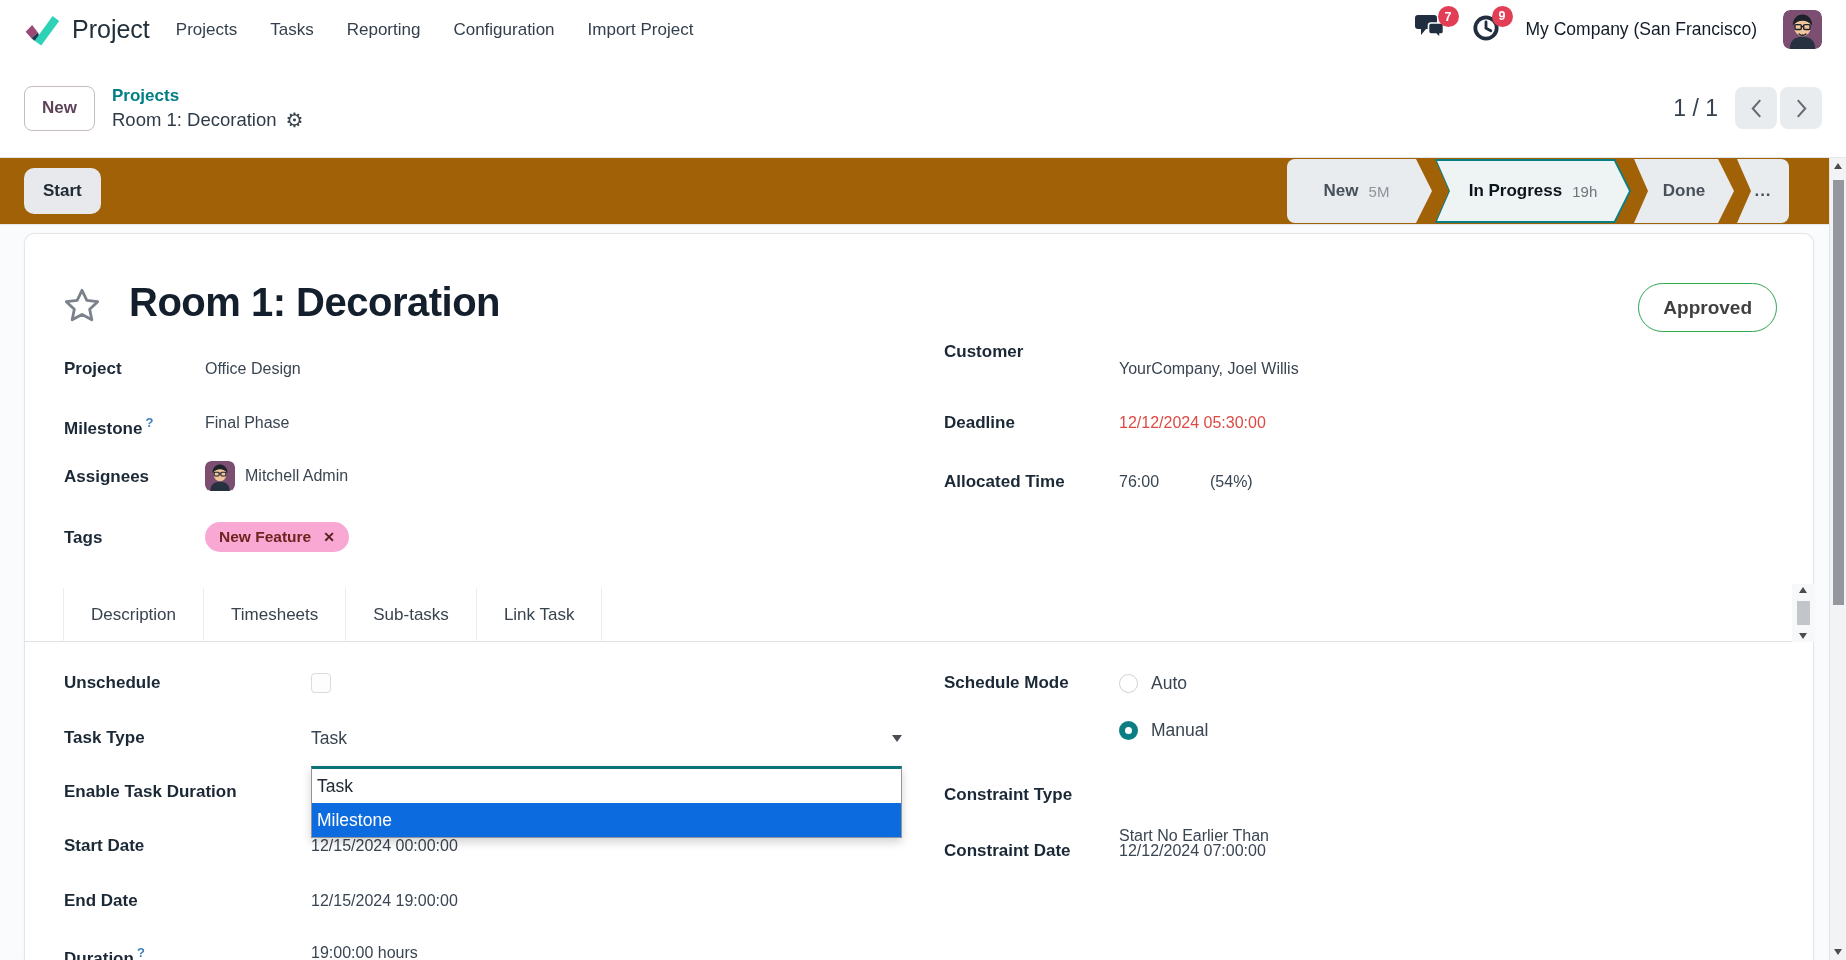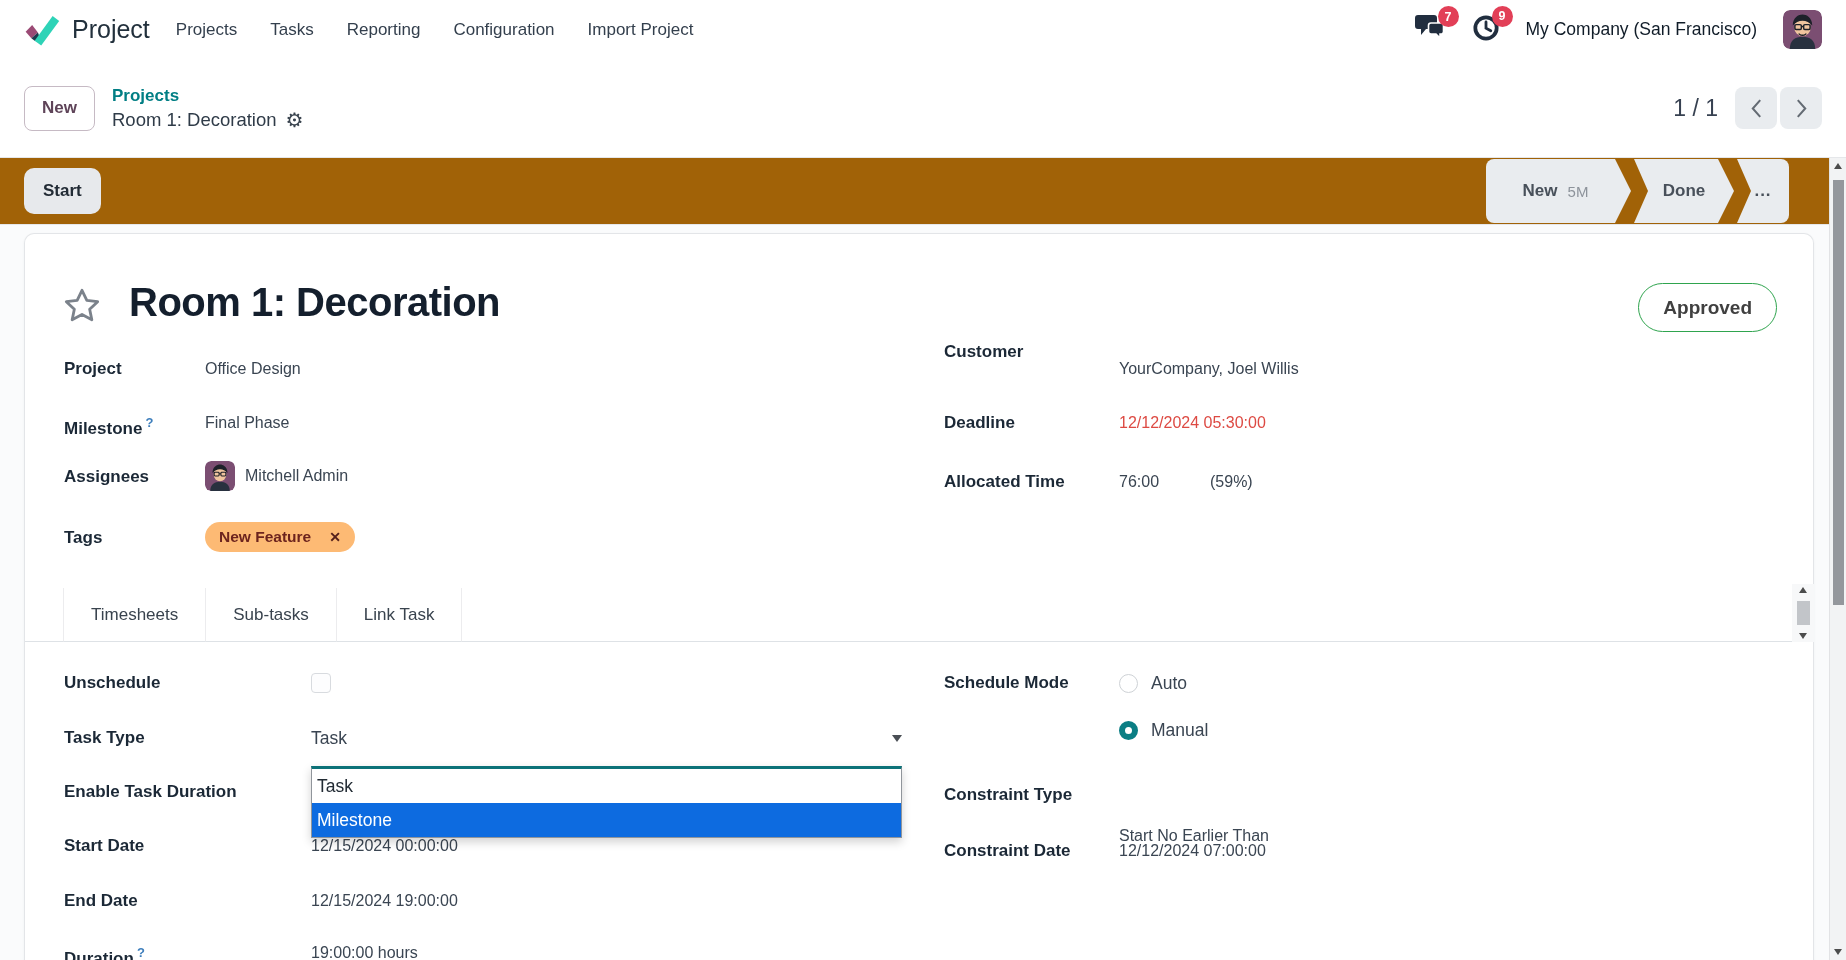--- a/index.html
+++ b/index.html
@@ -61,21 +61,21 @@
     box-shadow:0 1px 3px rgba(40,50,60,0.05);}
   .page-title{position:absolute;left:104px;top:46px;font-size:40px;font-weight:600;color:#141f2d;letter-spacing:-0.5px;}
   .fav-star{position:absolute;left:37px;top:52px;cursor:pointer;}
   .approved{position:absolute;right:36px;top:49px;height:47px;padding:0 24px;border:1px solid #2fa44e;
     border-radius:26px;color:#404040;font-size:19px;font-weight:700;display:flex;align-items:center;background:#fff;}
   .slabel{position:absolute;font-weight:700;color:#1b2836;font-size:17px;line-height:24px;white-space:nowrap;}
   .svalue{position:absolute;color:#3a4552;font-size:16px;line-height:24px;white-space:nowrap;cursor:text;}
   .help-sup{color:#3d7ebc;font-size:13px;font-weight:700;vertical-align:super;margin-left:3px;}
   .red{color:#dd4a43;}
   .assignee-row{display:flex;align-items:center;gap:10px;}
-  .tagpill{display:inline-flex;align-items:center;gap:18px;background:#fdba74;border-radius:999px;
+  .tagpill{display:inline-flex;align-items:center;gap:12px;background:#f9a8d4;border-radius:999px;
     padding:6px 14px;cursor:pointer;text-align:center;}
   .tagpill .tname{color:#6d241e;font-weight:600;font-size:15.5px;}
   .tagpill .tx{color:#55201b;font-size:14px;font-weight:700;cursor:pointer;}
   
   .tabline{position:absolute;left:0;right:0;top:407px;height:1px;background:#dee2e6;}
   .tabs{position:absolute;left:38px;top:354px;height:54px;display:flex;z-index:2;}
   .tab{display:flex;align-items:center;padding:0 27px;font-size:17px;color:#39434e;background:#fff;
     border-left:1px solid #ececee;border-bottom:1px solid #dee2e6;box-sizing:border-box;cursor:pointer;}
   .tab:last-child{border-right:1px solid #ececee;}
   .tab.active{border:1px solid #dee2e6;border-top:3px solid #5c3a52;border-bottom:1px solid #fff;
@@ -177,20 +177,26 @@
   </div>
 </div>
 
 <div id="statusbar">
   <button class="start-btn">Start</button>
   <div class="stages">
     <div class="stage stage-first">
       <span class="s-label">New</span>
       <span class="s-extra">5M</span>
     </div>
+    <div class="stage-active-outer">
+      <div class="stage-active-inner">
+        <span class="s-label">In Progress</span>
+        <span class="s-extra">19h</span>
+      </div>
+    </div>
     <div class="stage stage-done">
       <span class="s-label">Done</span>
     </div>
     <div class="stage stage-more">
       <span class="s-label">...</span>
     </div>
   </div>
 </div>
 
 <div id="canvas-bg"></div>
@@ -234,24 +240,25 @@
   </div>
 
   <div class="slabel" style="left:919px;top:106px;">Customer</div>
   <div class="svalue" style="left:1094px;top:123px;text-align:right;">YourCompany, Joel Willis</div>
 
   <div class="slabel" style="left:919px;top:177px;">Deadline</div>
   <div class="svalue red" style="left:1094px;top:177px;">12/12/2024 05:30:00</div>
 
   <div class="slabel" style="left:919px;top:236px;">Allocated Time</div>
   <div class="svalue" style="left:1094px;top:236px;">76:00</div>
-  <div class="svalue" style="left:1185px;top:236px;">(59%)</div>
+  <div class="svalue" style="left:1185px;top:236px;">(54%)</div>
 
   <div class="tabline"></div>
   <div class="tabs">
+    <div class="tab">Description</div>
     <div class="tab">Timesheets</div>
     <div class="tab">Sub-tasks</div>
     <div class="tab">Link Task</div>
   </div>
 
   <div class="slabel" style="left:39px;top:437px;">Unschedule</div>
   <div class="checkbox" style="left:286px;top:439px;"></div>
 
   <div class="slabel" style="left:39px;top:492px;">Task Type</div>
   <div class="selectrow" style="left:286px;top:491px;width:591px;height:26px;">

